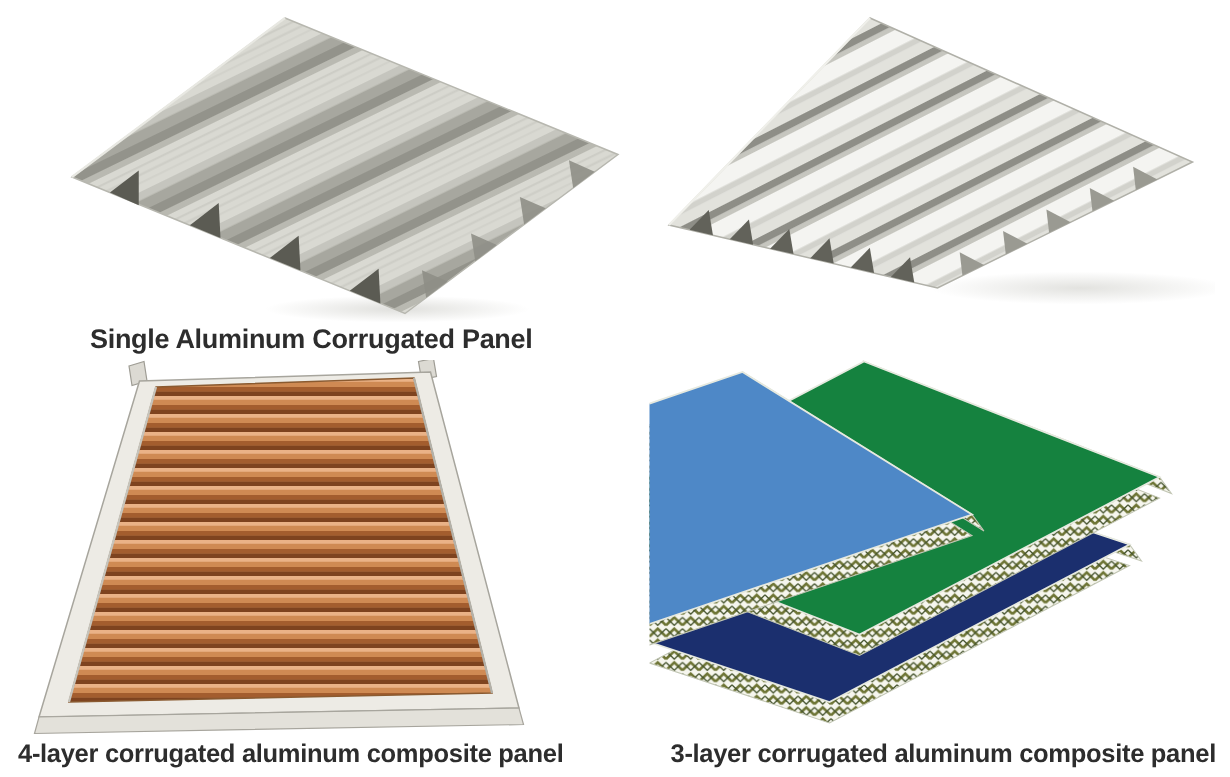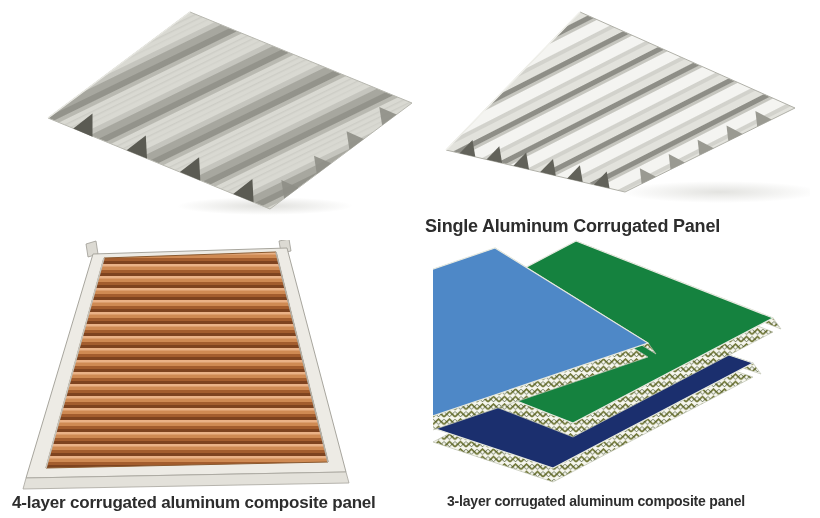--- a/index.html
+++ b/index.html
@@ -13,25 +13,25 @@
   .fig{position:absolute;}
   .caption{
     position:absolute;
     font-weight:bold;
     color:#2d2d2d;
     white-space:nowrap;
     letter-spacing:-0.2px;
   }
   .caption.top{
     left:60px;top:216px;width:660px;
-    text-align:right;
+    text-align:left;
     font-size:18px;
   }
   .caption.bl{left:12px;top:493px;font-size:17px;}
-  .caption.br{left:447px;top:493px;font-size:14px;}
+  .caption.br{left:447px;top:493px;font-size:17px;}
   svg{display:block;}
 </style>
 </head>
 <body>
 
 <div id="stage">
 
   <svg class="fig" style="left:0;top:0" width="430" height="215" viewBox="0 0 430 215" role="img" aria-label="single aluminum corrugated panel photo, wide trapezoidal ribs">
     <defs>
       <pattern id="ribs1" patternUnits="userSpaceOnUse" width="430" height="42" patternTransform="rotate(-26)">

